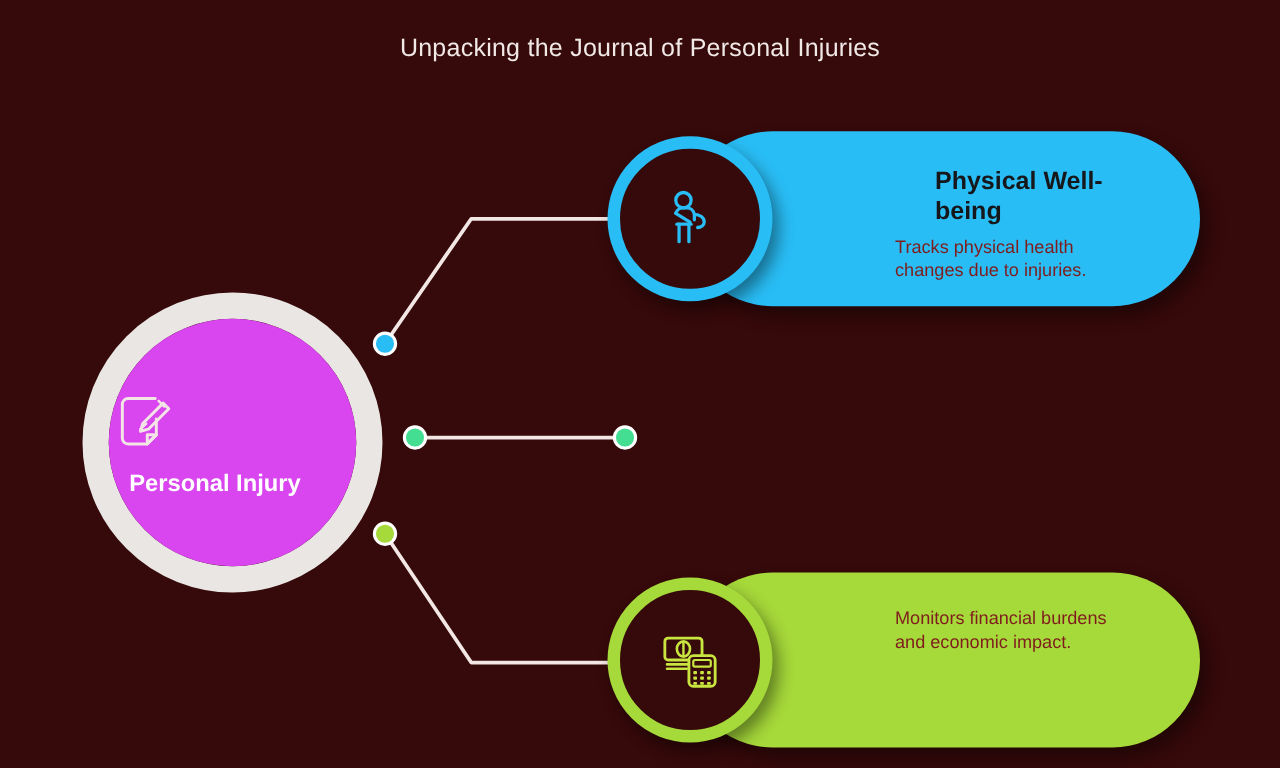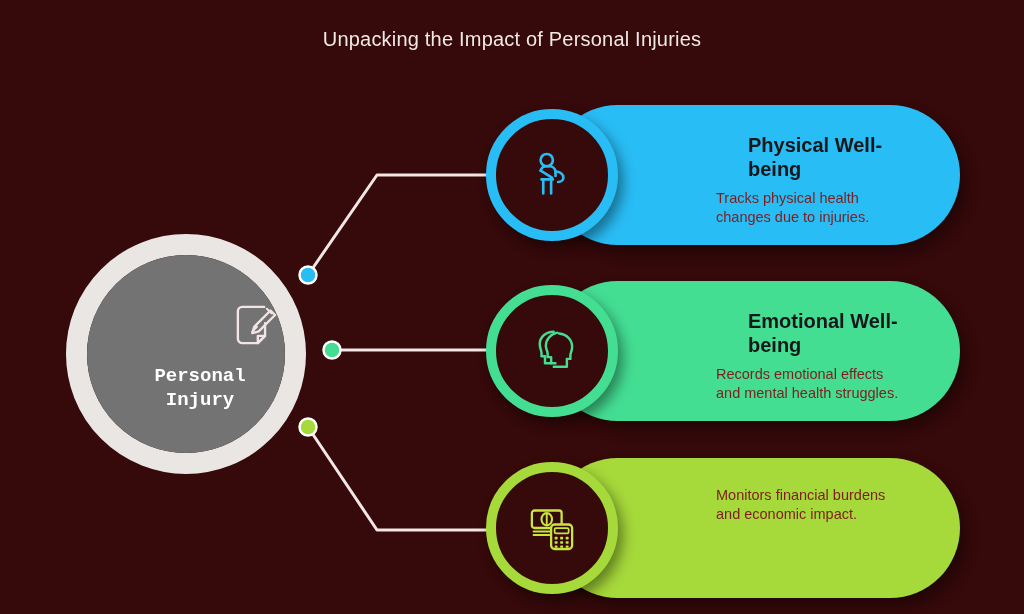--- a/index.html
+++ b/index.html
@@ -52,26 +52,25 @@
     inset: 0;
     border-radius: 50%;
     border: 21px solid #e9e6e3;
     box-sizing: border-box;
     background: #36090a;
   }
   #hub-inner {
     position: absolute;
     inset: 21px;
     border-radius: 50%;
-    background: #737373;
+    background: #d946ef;
     display: flex;
     flex-direction: column;
-    align-items: flex-end;
+    align-items: flex-start;
     justify-content: center;
-    font-family: Liberation Mono, monospace;
   }
   #hub-icon {
     width: 58px;
     height: 58px;
     margin-bottom: 10px;
   }
   #hub-label {
     color: #ffffff;
     font-size: 19px;
     font-weight: bold;
@@ -124,21 +123,21 @@
     justify-content: center;
     box-shadow: 5px 7px 13px rgba(0,0,0,0.42);
   }
   .badge svg { width: 56px; height: 56px; }
 </style>
 </head>
 <body>
 
 <div id="stage">
 
-  <div id="title">Unpacking the Impact of Personal Injuries</div>
+  <div id="title">Unpacking the Journal of Personal Injuries</div>
 
   <svg id="connectors" viewBox="0 0 1024 614">
     <polyline points="308,275 377,175 500,175" fill="none" stroke="#f2e7e4" stroke-width="3" stroke-linecap="round" stroke-linejoin="round"></polyline>
     <polyline points="332,350 500,350" fill="none" stroke="#f2e7e4" stroke-width="3" stroke-linecap="round" stroke-linejoin="round"></polyline>
     <polyline points="308,427 377,530 500,530" fill="none" stroke="#f2e7e4" stroke-width="3" stroke-linecap="round" stroke-linejoin="round"></polyline>
 
     <circle cx="308" cy="275" r="8.5" fill="#29bdf5" stroke="#ffffff" stroke-width="2.5"></circle>
     <circle cx="500" cy="175" r="8.5" fill="#29bdf5" stroke="#ffffff" stroke-width="2.5"></circle>
 
     <circle cx="332" cy="350" r="8.5" fill="#44de93" stroke="#ffffff" stroke-width="2.5"></circle>
@@ -175,34 +174,20 @@
         <path d="M20 37h13" fill="none" stroke="#29bdf5" stroke-width="3" stroke-linecap="round"></path>
       </svg>
     </div>
     <div class="card-text">
       <div class="card-title">Physical Well-being</div>
       <div class="card-desc">Tracks physical health
 changes due to injuries.</div>
     </div>
   </div>
 
-  <div class="card" style="left:548px; top:281px; width:412px; background:#44de93;">
-    <div class="badge" style="border:10px solid #44de93;">
-      <svg viewBox="0 0 64 64">
-        <path d="M34 10c-9 0-16 6-16 14 0 5 2 7 2 10v4h4v8h12" fill="none" stroke="#44de93" stroke-width="2.8" stroke-linecap="round" stroke-linejoin="round"></path>
-        <path d="M40 12c9 1 15 7 15 15 0 5-2 7-2 10v4h-4v9H34" fill="none" stroke="#44de93" stroke-width="2.8" stroke-linecap="round" stroke-linejoin="round"></path>
-        <path d="M38 11c-8 2-13 8-13 15 0 4 2 6 2 9v4h4v7" fill="none" stroke="#44de93" stroke-width="2.8" stroke-linecap="round" stroke-linejoin="round"></path>
-      </svg>
-    </div>
-    <div class="card-text">
-      <div class="card-title">Emotional Well-being</div>
-      <div class="card-desc">Records emotional effects
-and mental health struggles.</div>
-    </div>
-  </div>
 
   <div class="card" style="left:548px; top:458px; width:412px; background:#a6d93a;">
     <div class="badge" style="border:10px solid #a6d93a;">
       <svg viewBox="0 0 64 64">
         <rect x="9" y="12" width="34" height="20" rx="3" fill="none" stroke="#c8e63f" stroke-width="2.6"></rect>
         <ellipse cx="26" cy="22" rx="6" ry="7" fill="none" stroke="#c8e63f" stroke-width="2.4"></ellipse>
         <path d="M26 16v12" fill="none" stroke="#c8e63f" stroke-width="2.2" stroke-linecap="round"></path>
         <path d="M11 36h24M11 40h18" fill="none" stroke="#c8e63f" stroke-width="2.4" stroke-linecap="round"></path>
         <rect x="31" y="28" width="24" height="28" rx="4" fill="#36090a" stroke="#c8e63f" stroke-width="2.6"></rect>
         <rect x="35" y="32" width="16" height="6" rx="1.5" fill="none" stroke="#c8e63f" stroke-width="2"></rect>

